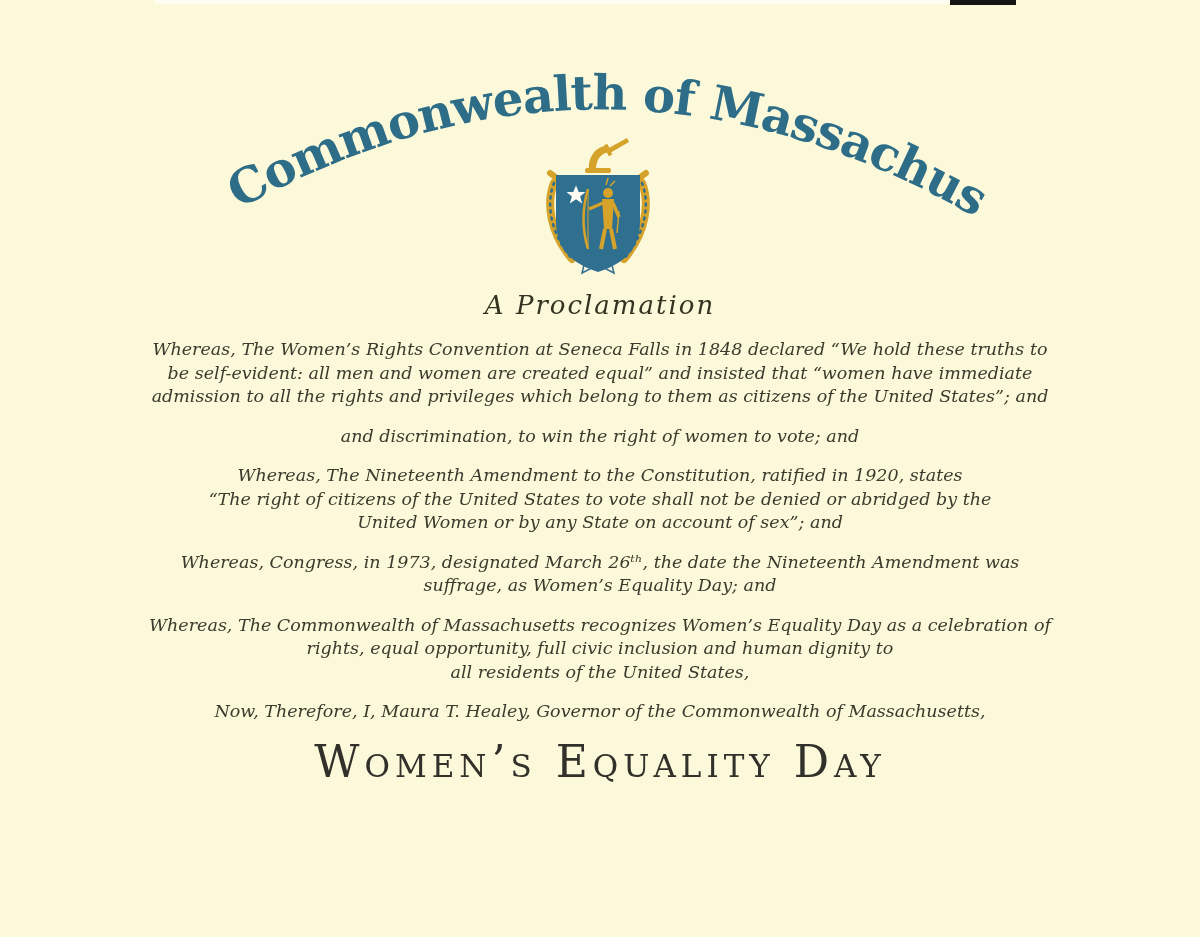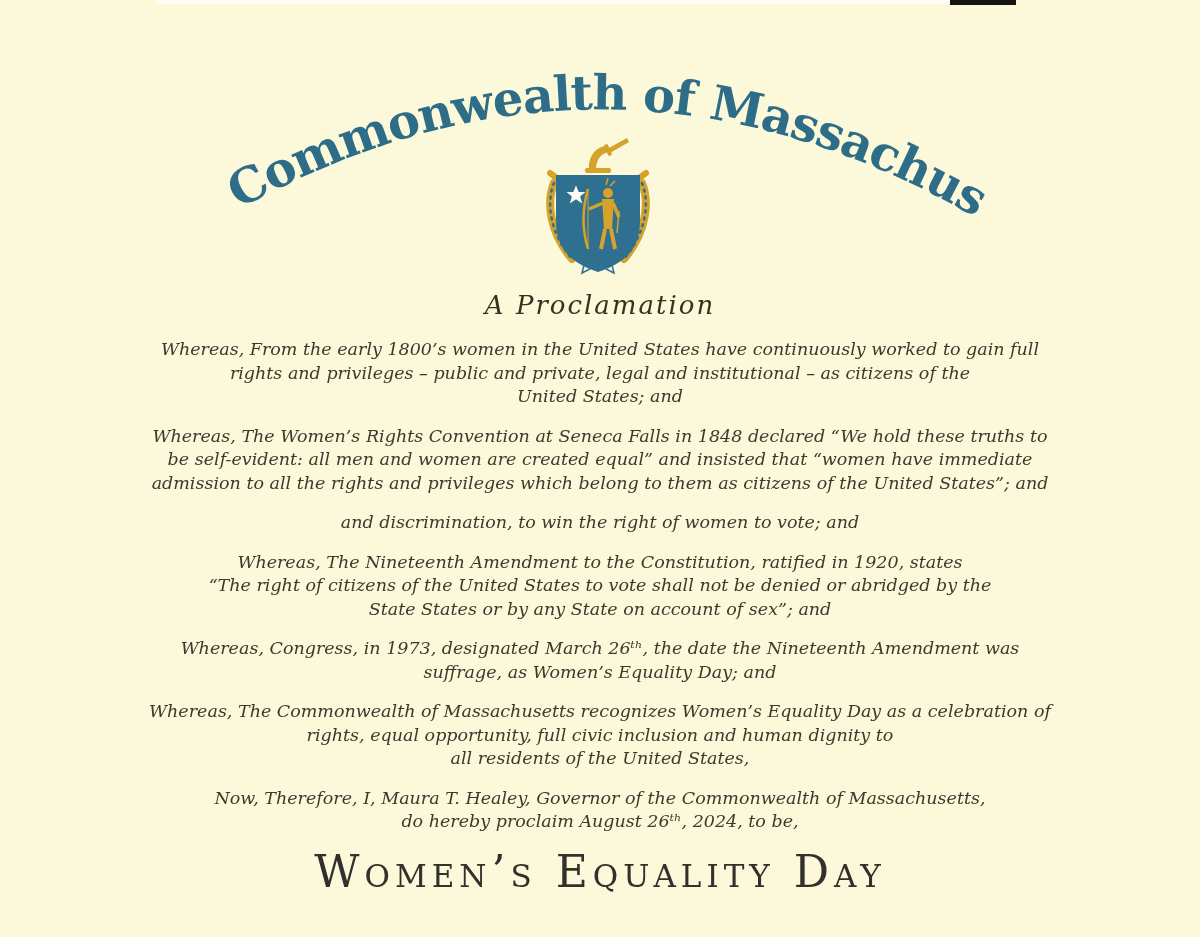--- a/index.html
+++ b/index.html
@@ -108,54 +108,48 @@
       <path d="M74 66 H86 L84 96 H76 Z" stroke="none"></path>
       <path d="M75 70 L61 76 M85 70 L91 84" stroke-width="3.5" fill="none"></path>
       <path d="M91 78 L89 100" stroke-width="1.5" fill="none"></path>
       <path d="M77 96 L73 116 M83 96 L87 116" stroke-width="4" fill="none"></path>
     </g>
   </svg>
 
   <div class="content">
     <div class="heading">A Proclamation</div>
 
-    <div class="para">
-      <div class="line">Whereas, From the early 1800’s women in the United States have continuously worked to gain full</div>
-      <div class="line">rights and privileges – public and private, legal and institutional – as citizens of the</div>
-      <div class="line">United States; and</div>
-    </div>
 
     <div class="para">
       <div class="line">Whereas, The Women’s Rights Convention at Seneca Falls in 1848 declared “We hold these truths to</div>
       <div class="line">be self-evident: all men and women are created equal” and insisted that “women have immediate</div>
       <div class="line">admission to all the rights and privileges which belong to them as citizens of the United States”; and</div>
     </div>
 
     <div class="para">
       <div class="line">and discrimination, to win the right of women to vote; and</div>
     </div>
 
     <div class="para">
       <div class="line">Whereas, The Nineteenth Amendment to the Constitution, ratified in 1920, states</div>
       <div class="line">“The right of citizens of the United States to vote shall not be denied or abridged by the</div>
-      <div class="line">State States or by any State on account of sex”; and</div>
+      <div class="line">United Women or by any State on account of sex”; and</div>
     </div>
 
     <div class="para">
       <div class="line">Whereas, Congress, in 1973, designated March 26ᵗʰ, the date the Nineteenth Amendment was</div>
       <div class="line">suffrage, as Women’s Equality Day; and</div>
     </div>
 
     <div class="para">
       <div class="line">Whereas, The Commonwealth of Massachusetts recognizes Women’s Equality Day as a celebration of</div>
       <div class="line">rights, equal opportunity, full civic inclusion and human dignity to</div>
       <div class="line">all residents of the United States,</div>
     </div>
 
     <div class="para">
       <div class="line">Now, Therefore, I, Maura T. Healey, Governor of the Commonwealth of Massachusetts,</div>
-      <div class="line">do hereby proclaim August 26ᵗʰ, 2024, to be,</div>
     </div>
 
     <div class="title">Women’s Equality Day</div>
   </div>
 
 </div>
 
 </body></html>

